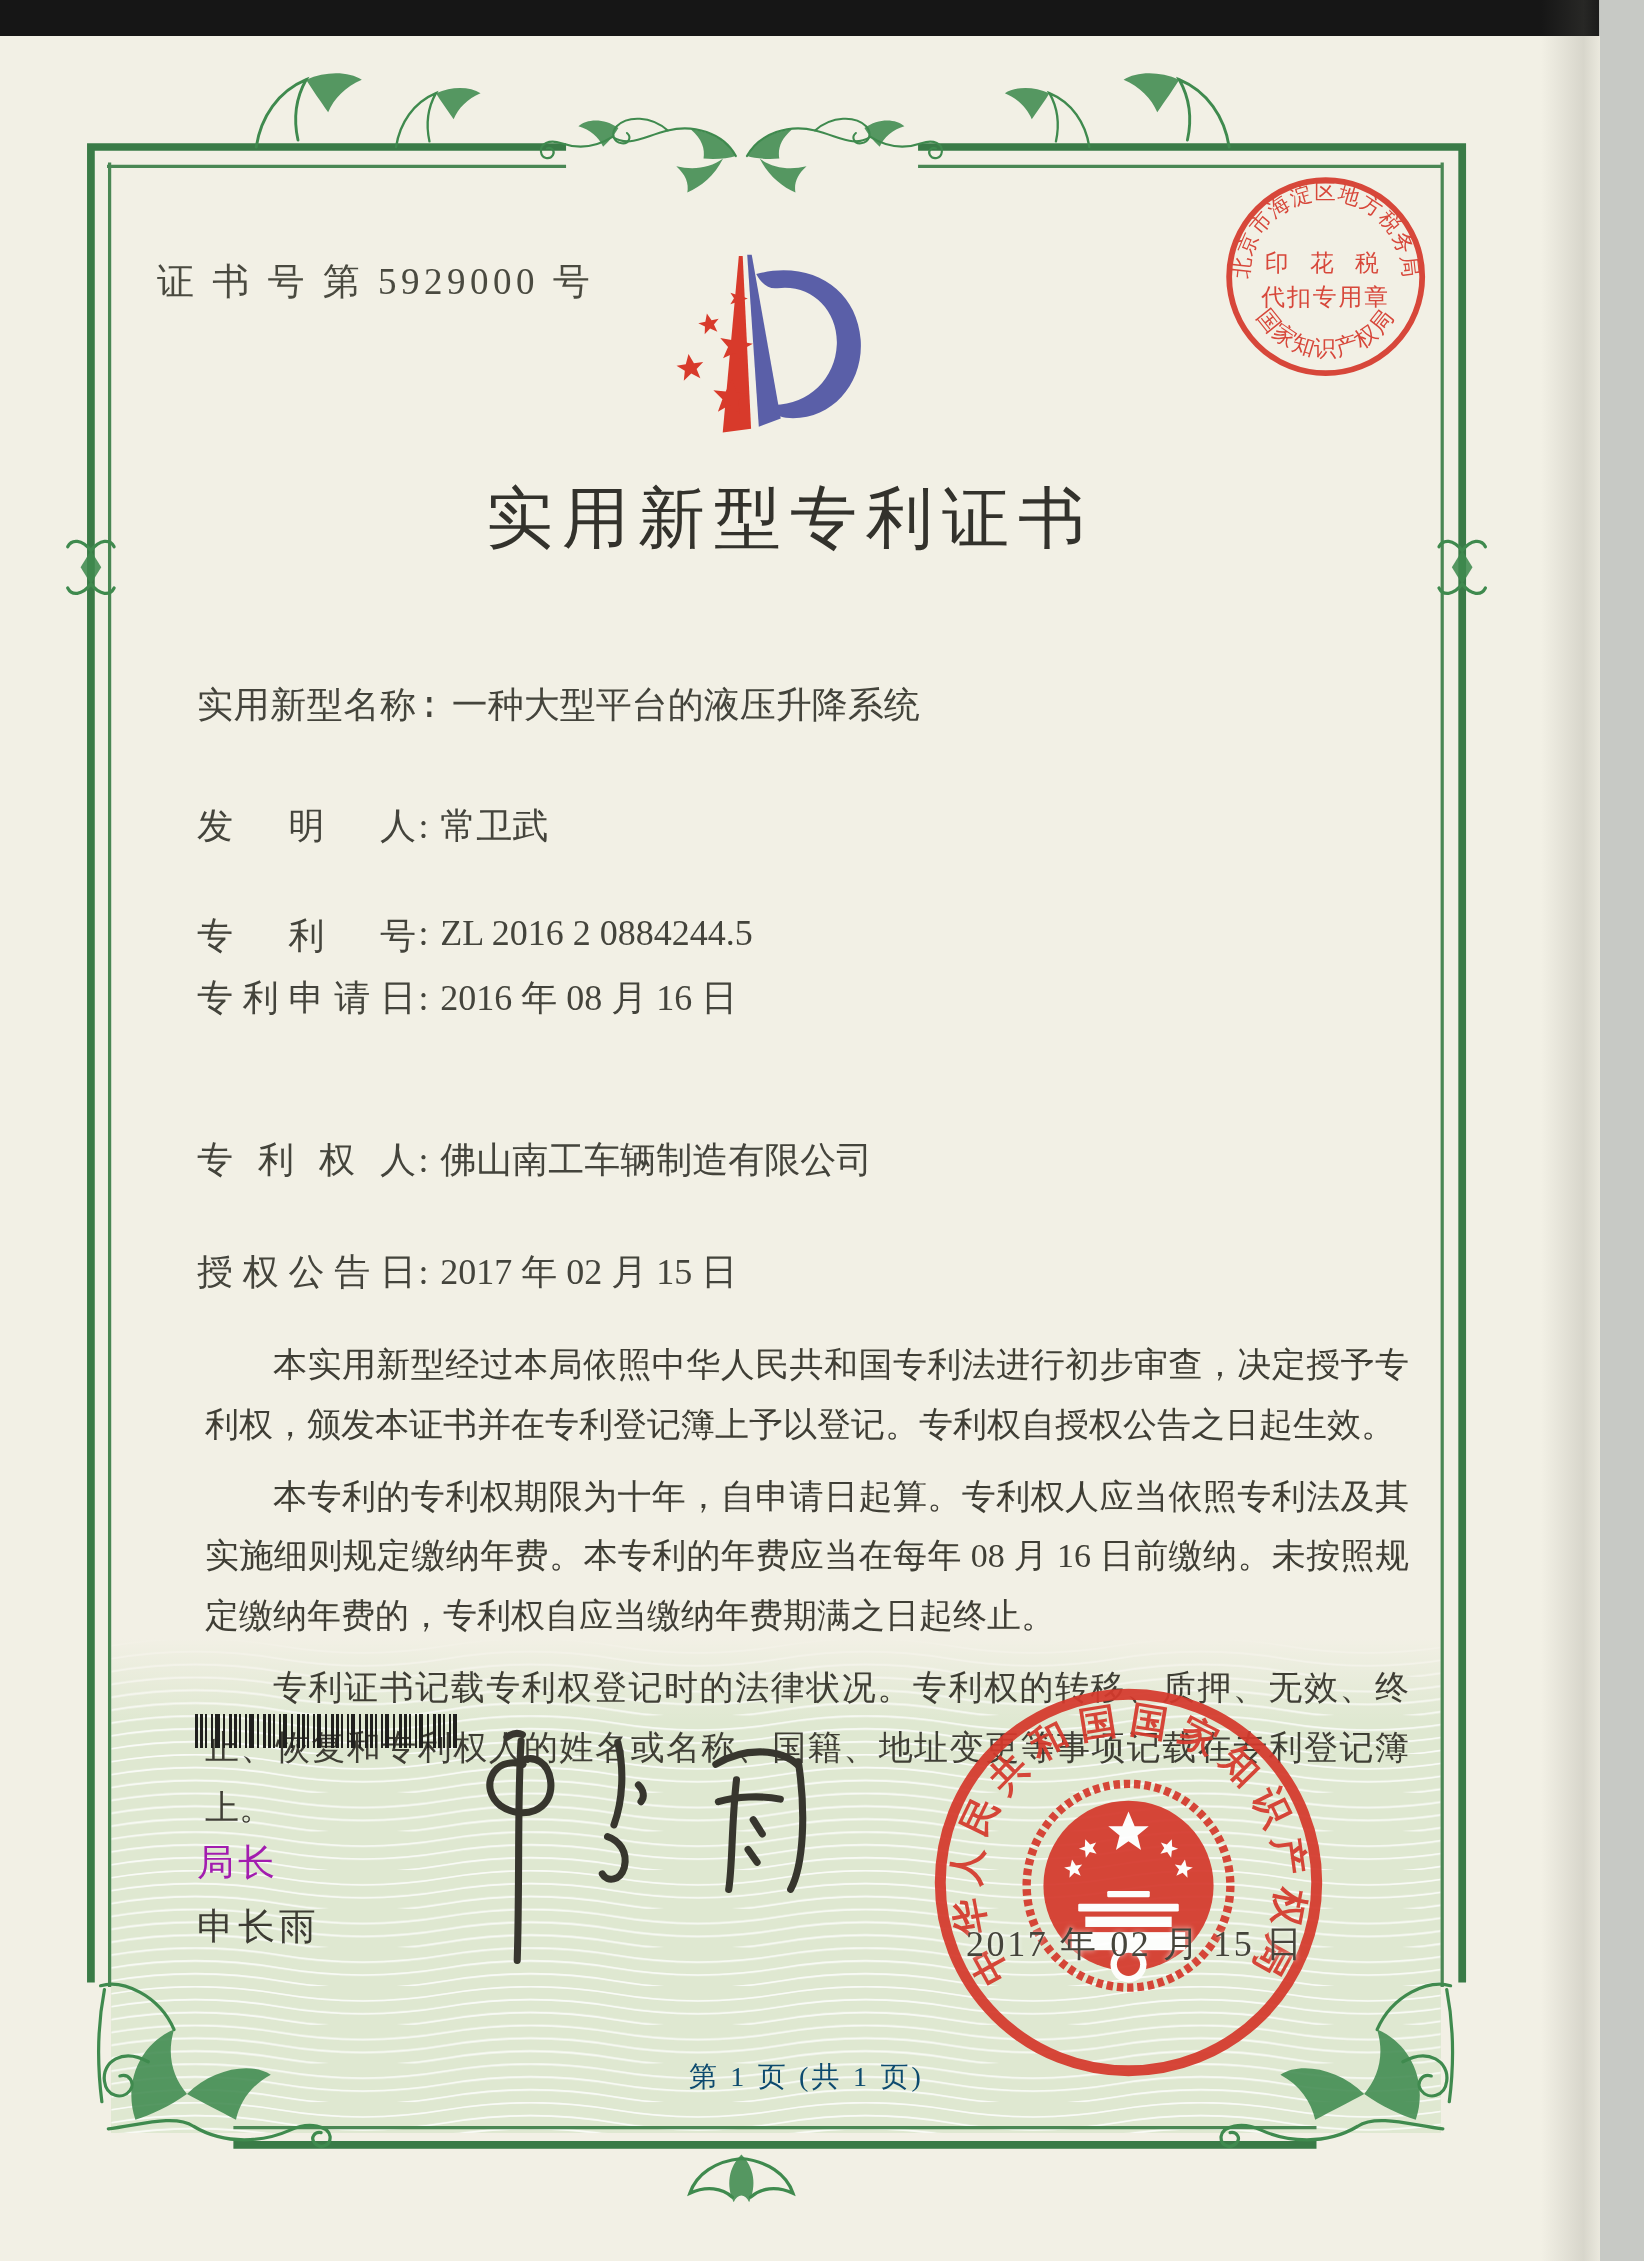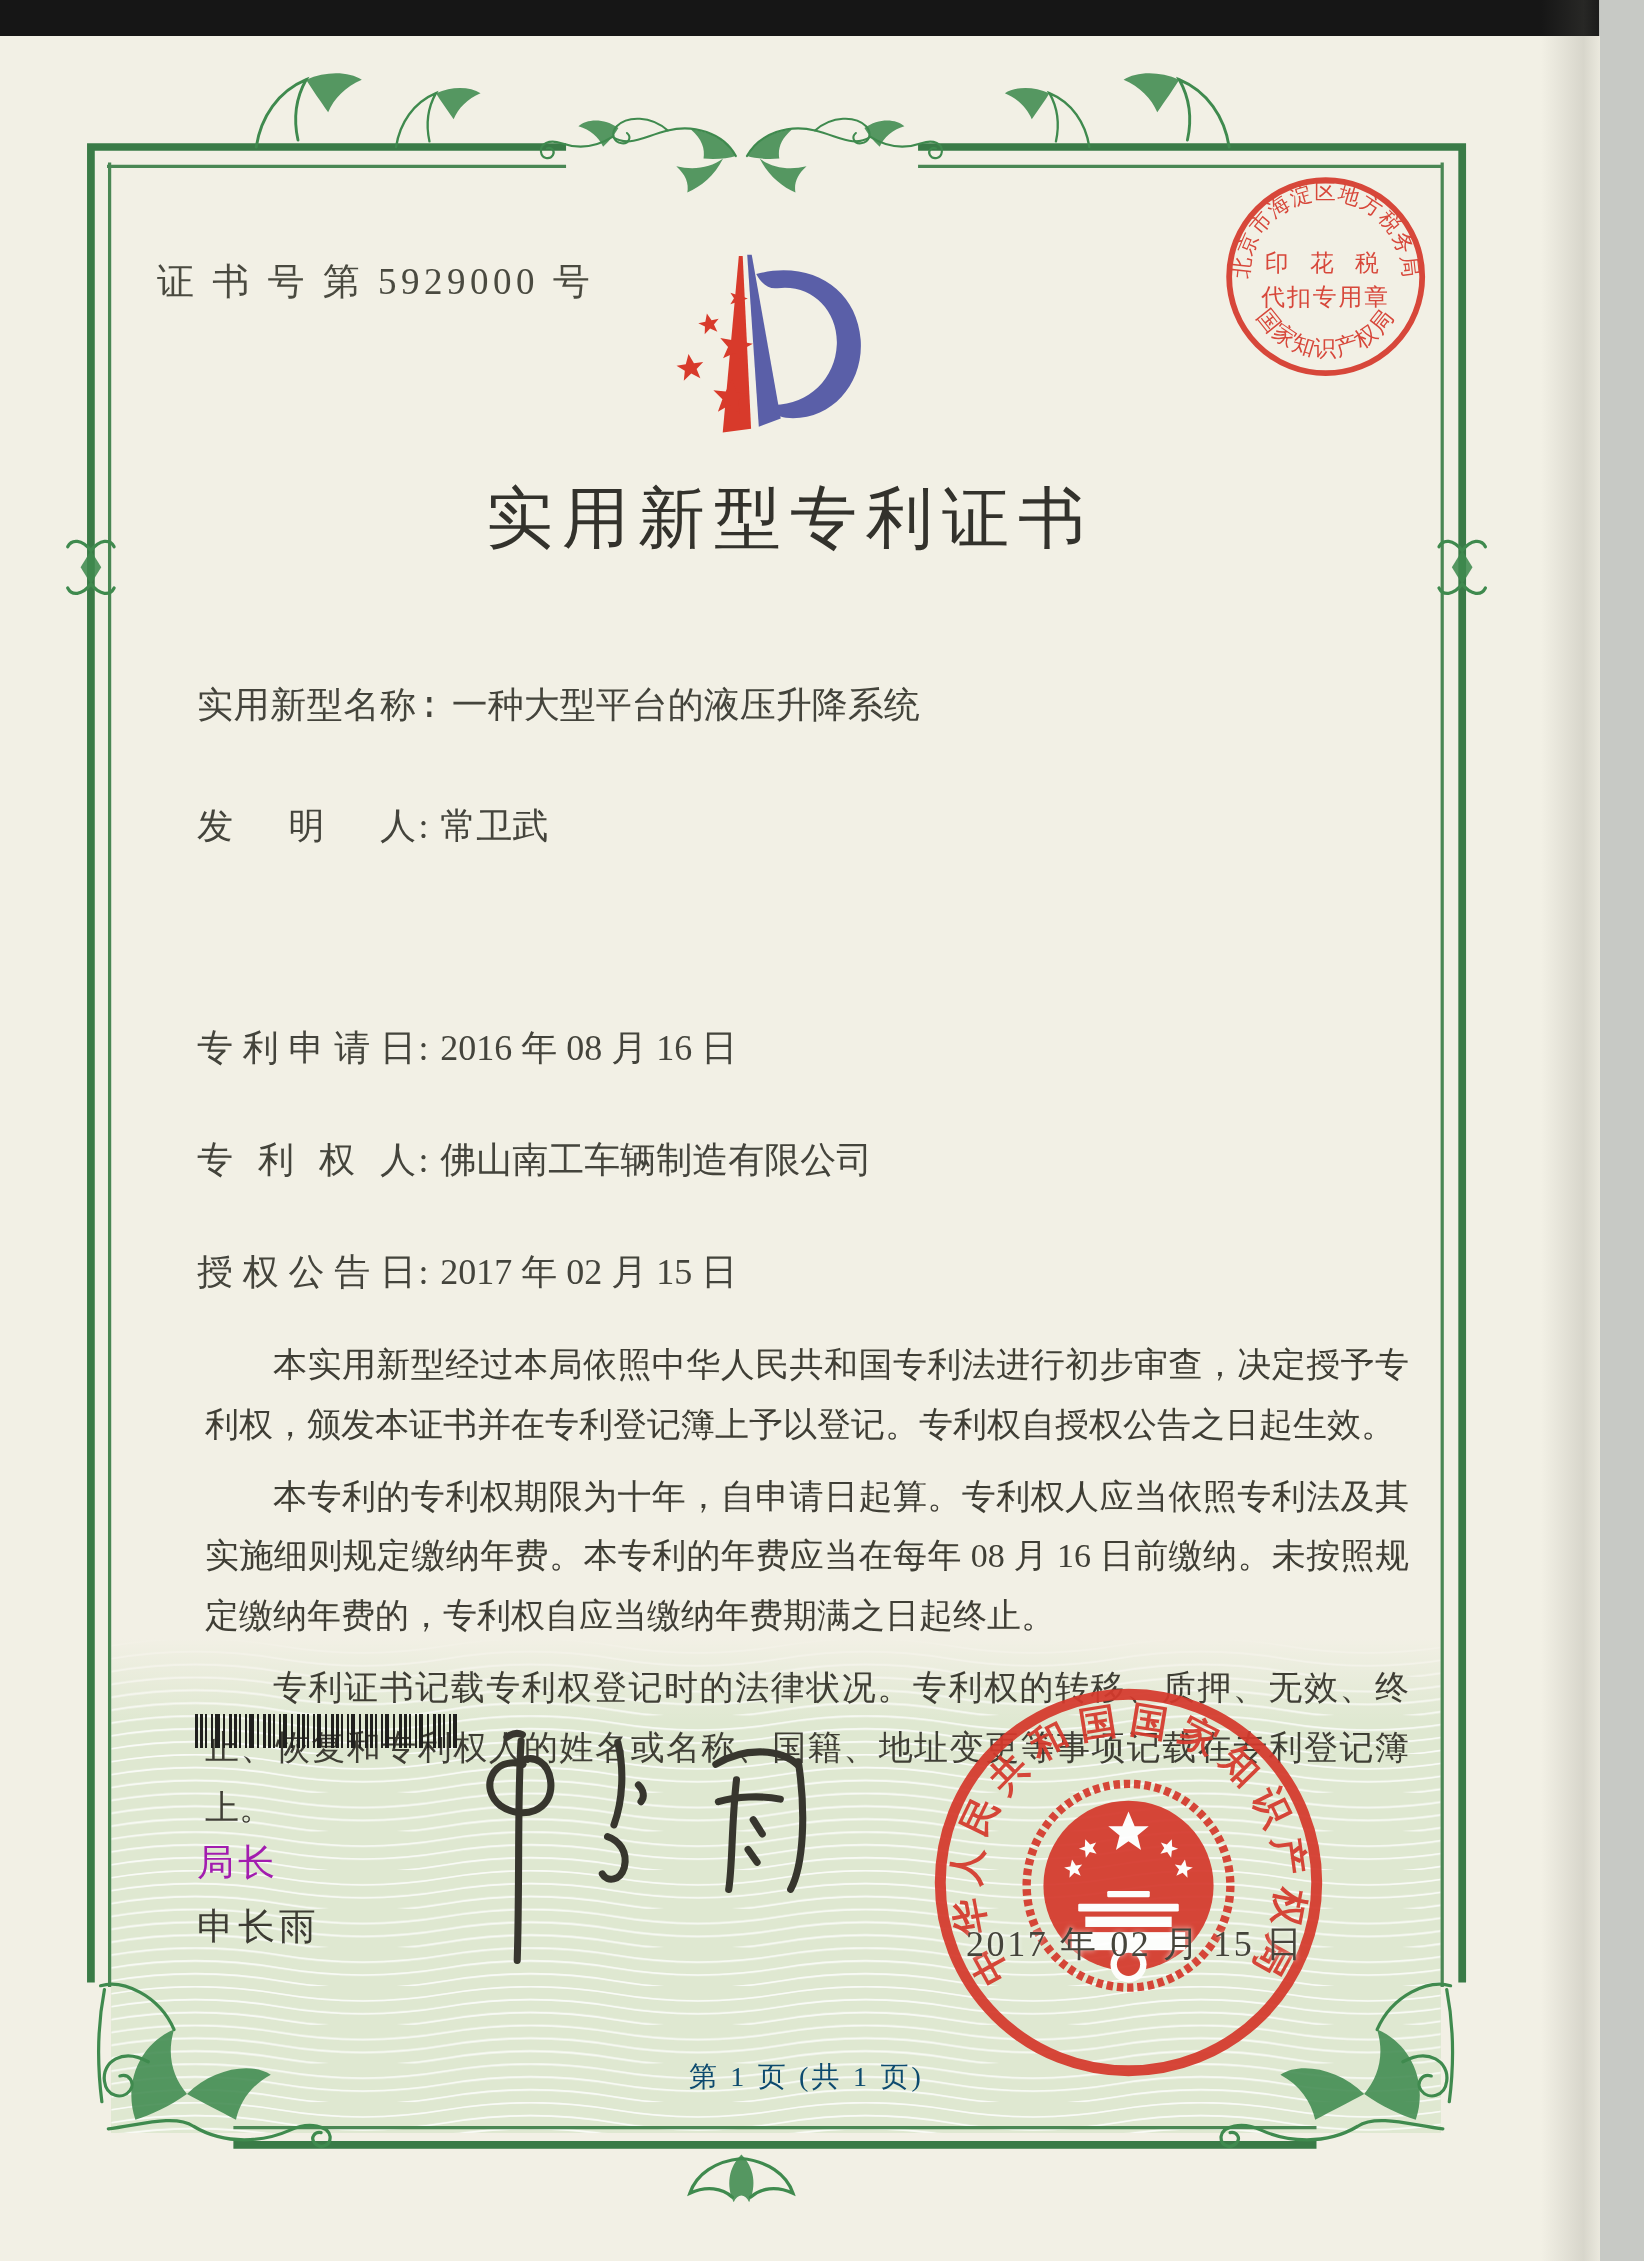--- a/index.html
+++ b/index.html
@@ -23,21 +23,21 @@
   .orn-f{fill:#3f8a4e;opacity:.88;}
   .frame-outer{fill:none;stroke:#3a7b47;stroke-width:12;}
   .frame-inner{fill:none;stroke:#4a8754;stroke-width:5;}
   #cert-no{left:157px;top:257px;font-size:37px;letter-spacing:4.5px;color:#4a4a40;}
   #title{left:129px;top:473px;width:1322px;text-align:center;font-size:67px;font-weight:normal;
          letter-spacing:9px;color:#33322c;}
   .field{left:197px;width:1225px;height:45px;font-size:36px;color:#44443c;white-space:nowrap;}
   .f-label{display:inline-block;width:219px;text-align:justify;text-align-last:justify;vertical-align:top;}
   .f-colon{display:inline-block;margin:0 11.6px 0 2.6px;}
   #field-0{top:681px;font-family:Liberation Mono, monospace;} #field-1{top:802px;} #field-2{top:912px;}
-  #field-3{top:1024px;} #field-4{top:1136px;} #field-5{top:1248px;}
+  #field-3{top:974px;} #field-4{top:1136px;} #field-5{top:1248px;}
   #body-text{left:193px;top:1323px;width:1228px;font-size:34px;line-height:1.76;
      text-align:justify;color:#3f3e35;}
   #body-text p{margin:12px;text-indent:2em;}
   
   #barcode{left:195px;top:1714px;width:263px;height:34px;background:
     repeating-linear-gradient(90deg,
      #20201d 0 2.6px,transparent 2.6px 4.5px,#20201d 4.5px 8.4px,transparent 8.4px 10.3px,
      #20201d 10.3px 11.6px,transparent 11.6px 16px,#20201d 16px 18px,transparent 18px 20px,
      #20201d 20px 24.5px,transparent 24.5px 28px,#20201d 28px 30px,transparent 30px 34px);}
   #role{left:197px;top:1838px;font-size:37px;color:#a21caf;letter-spacing:3.9px;}
@@ -151,20 +151,23 @@
   </svg>
 
   <div class="abs" id="cert-no">证 书 号 第 5929000 号</div>
   <div class="abs" id="title">实用新型专利证书</div>
 
   <div class="abs field" id="field-0">
     <span class="f-label">实用新型名称</span><span class="f-colon">:</span><span>一种大型平台的液压升降系统</span>
   </div>
   <div class="abs field" id="field-1">
     <span class="f-label">发 明 人</span><span class="f-colon">:</span><span>常卫武</span>
+  </div>
+  <div class="abs field" id="field-2">
+    <span class="f-label">专 利 号</span><span class="f-colon">:</span><span>ZL 2016 2 0884244.5</span>
   </div>
   <div class="abs field" id="field-3">
     <span class="f-label">专利申请日</span><span class="f-colon">:</span><span>2016 年 08 月 16 日</span>
   </div>
   <div class="abs field" id="field-4">
     <span class="f-label">专 利 权 人</span><span class="f-colon">:</span><span>佛山南工车辆制造有限公司</span>
   </div>
   <div class="abs field" id="field-5">
     <span class="f-label">授权公告日</span><span class="f-colon">:</span><span>2017 年 02 月 15 日</span>
   </div>

